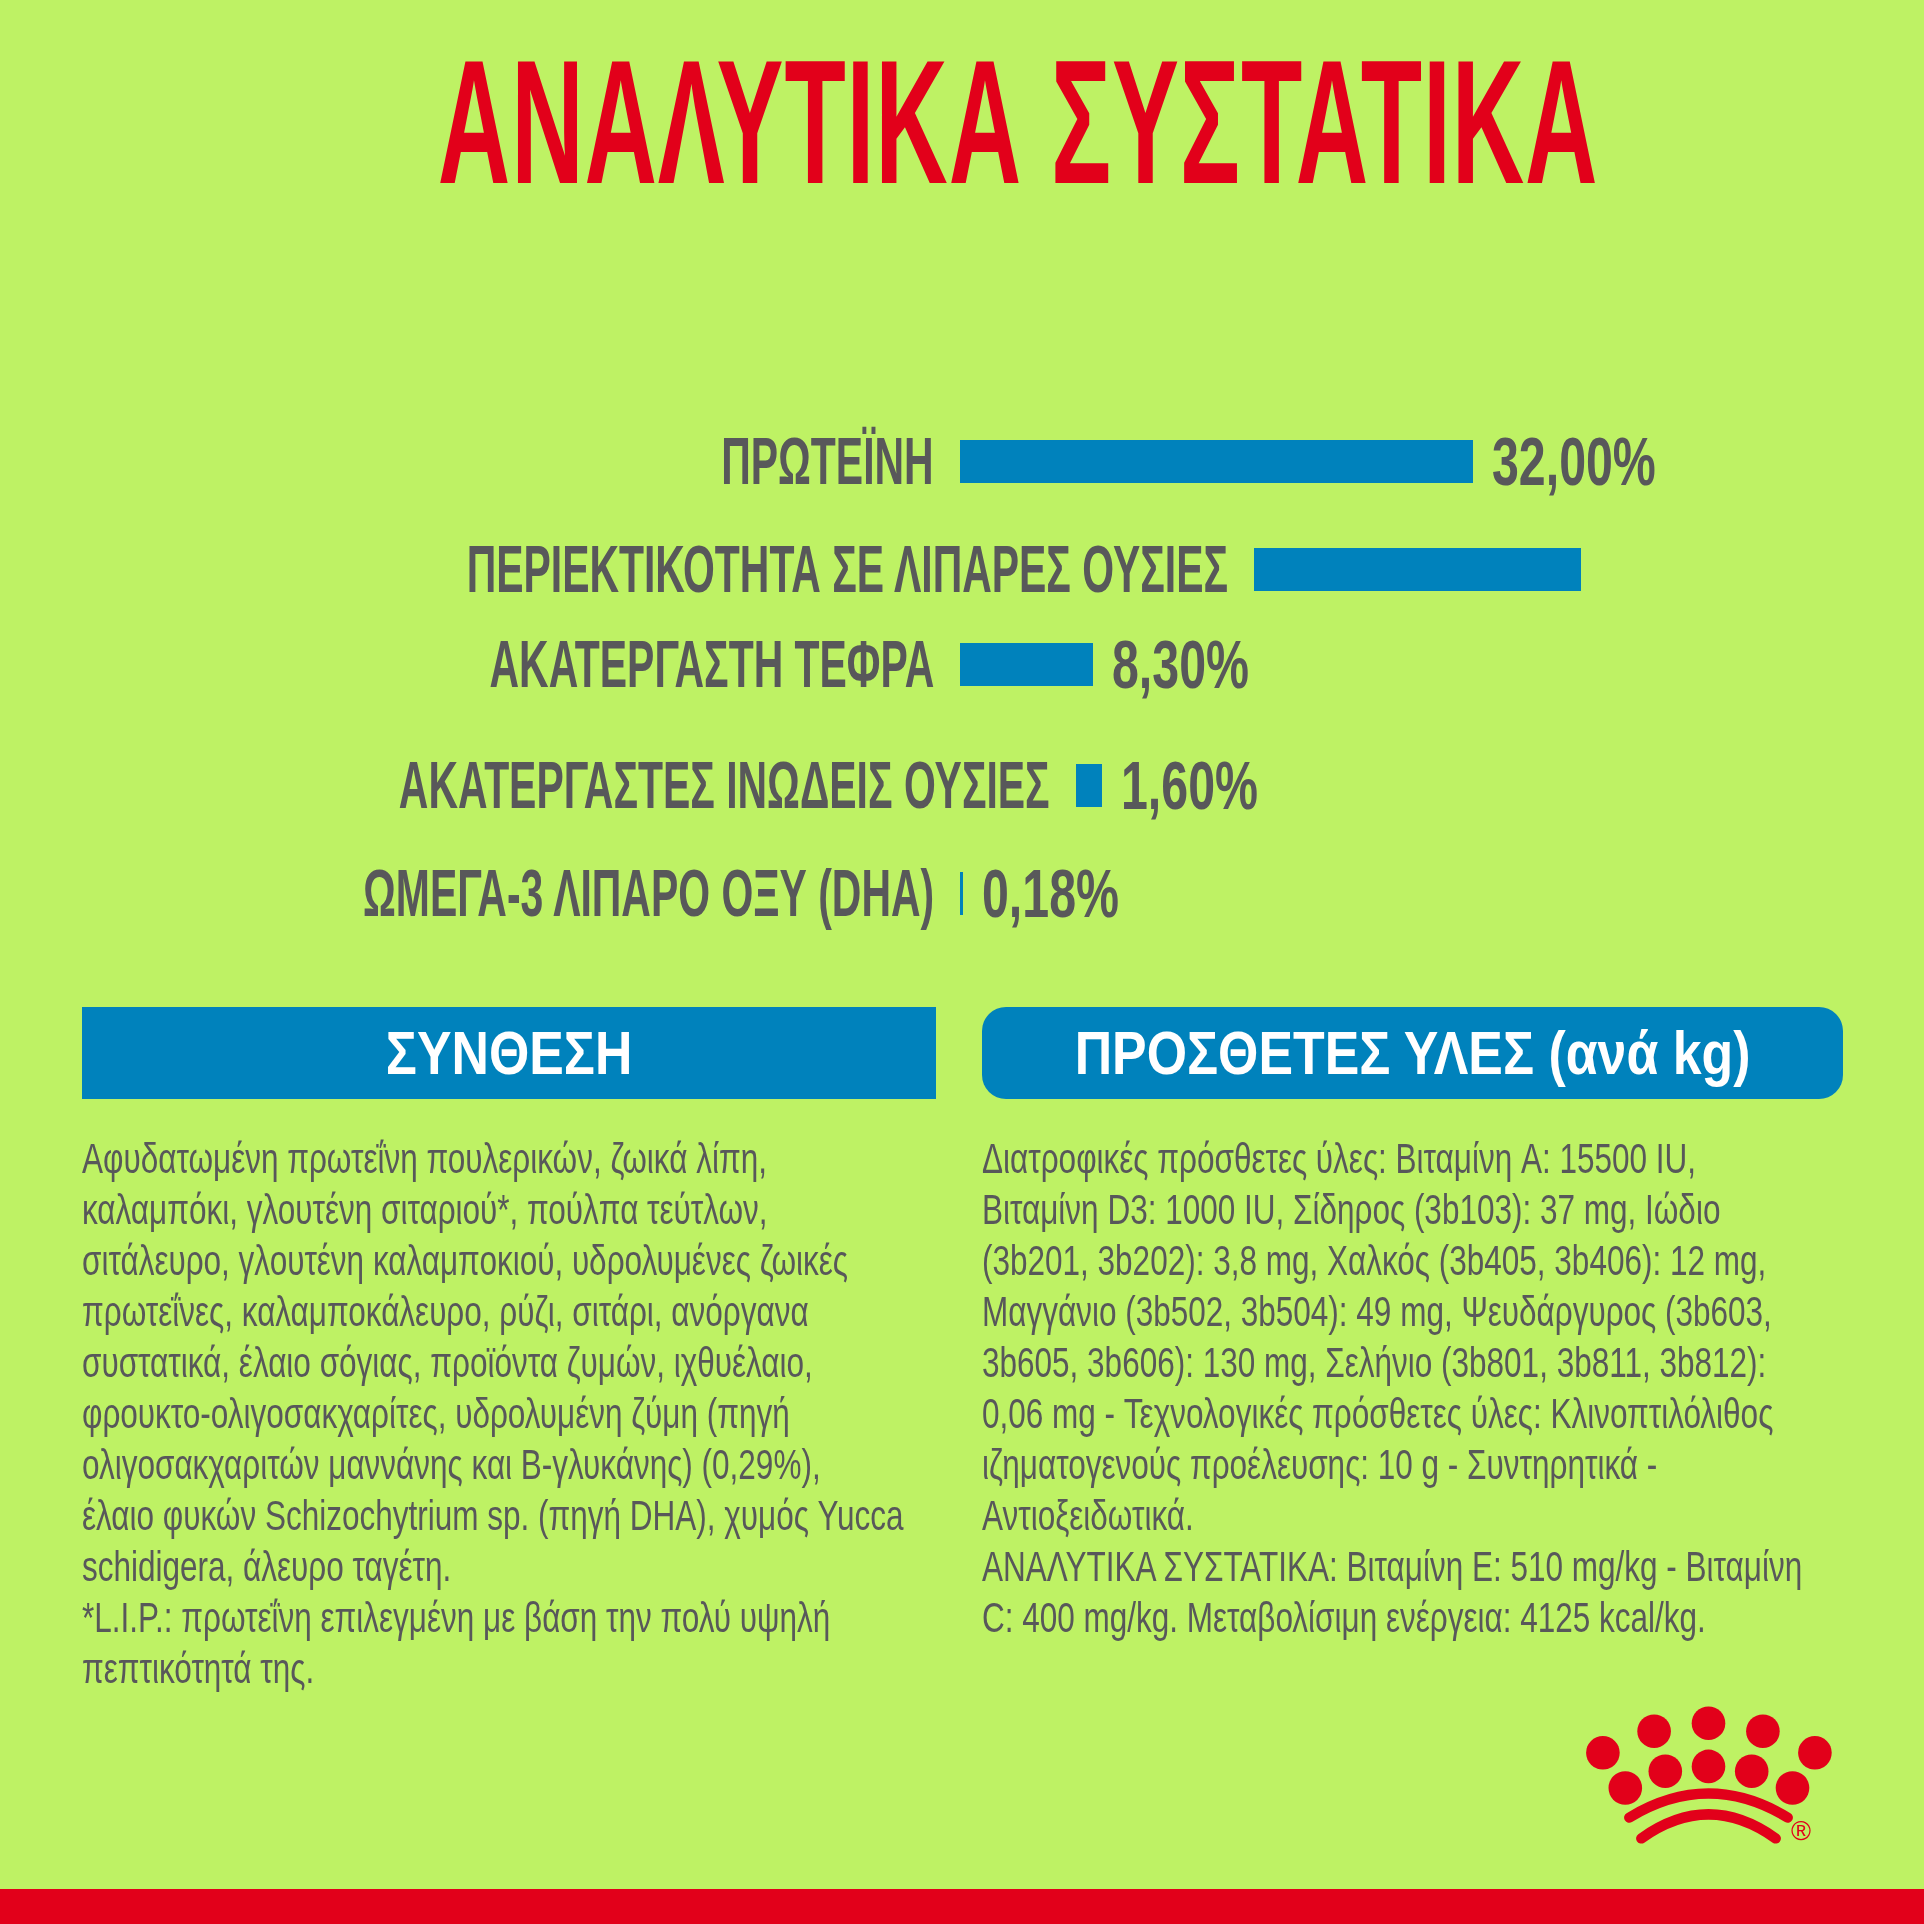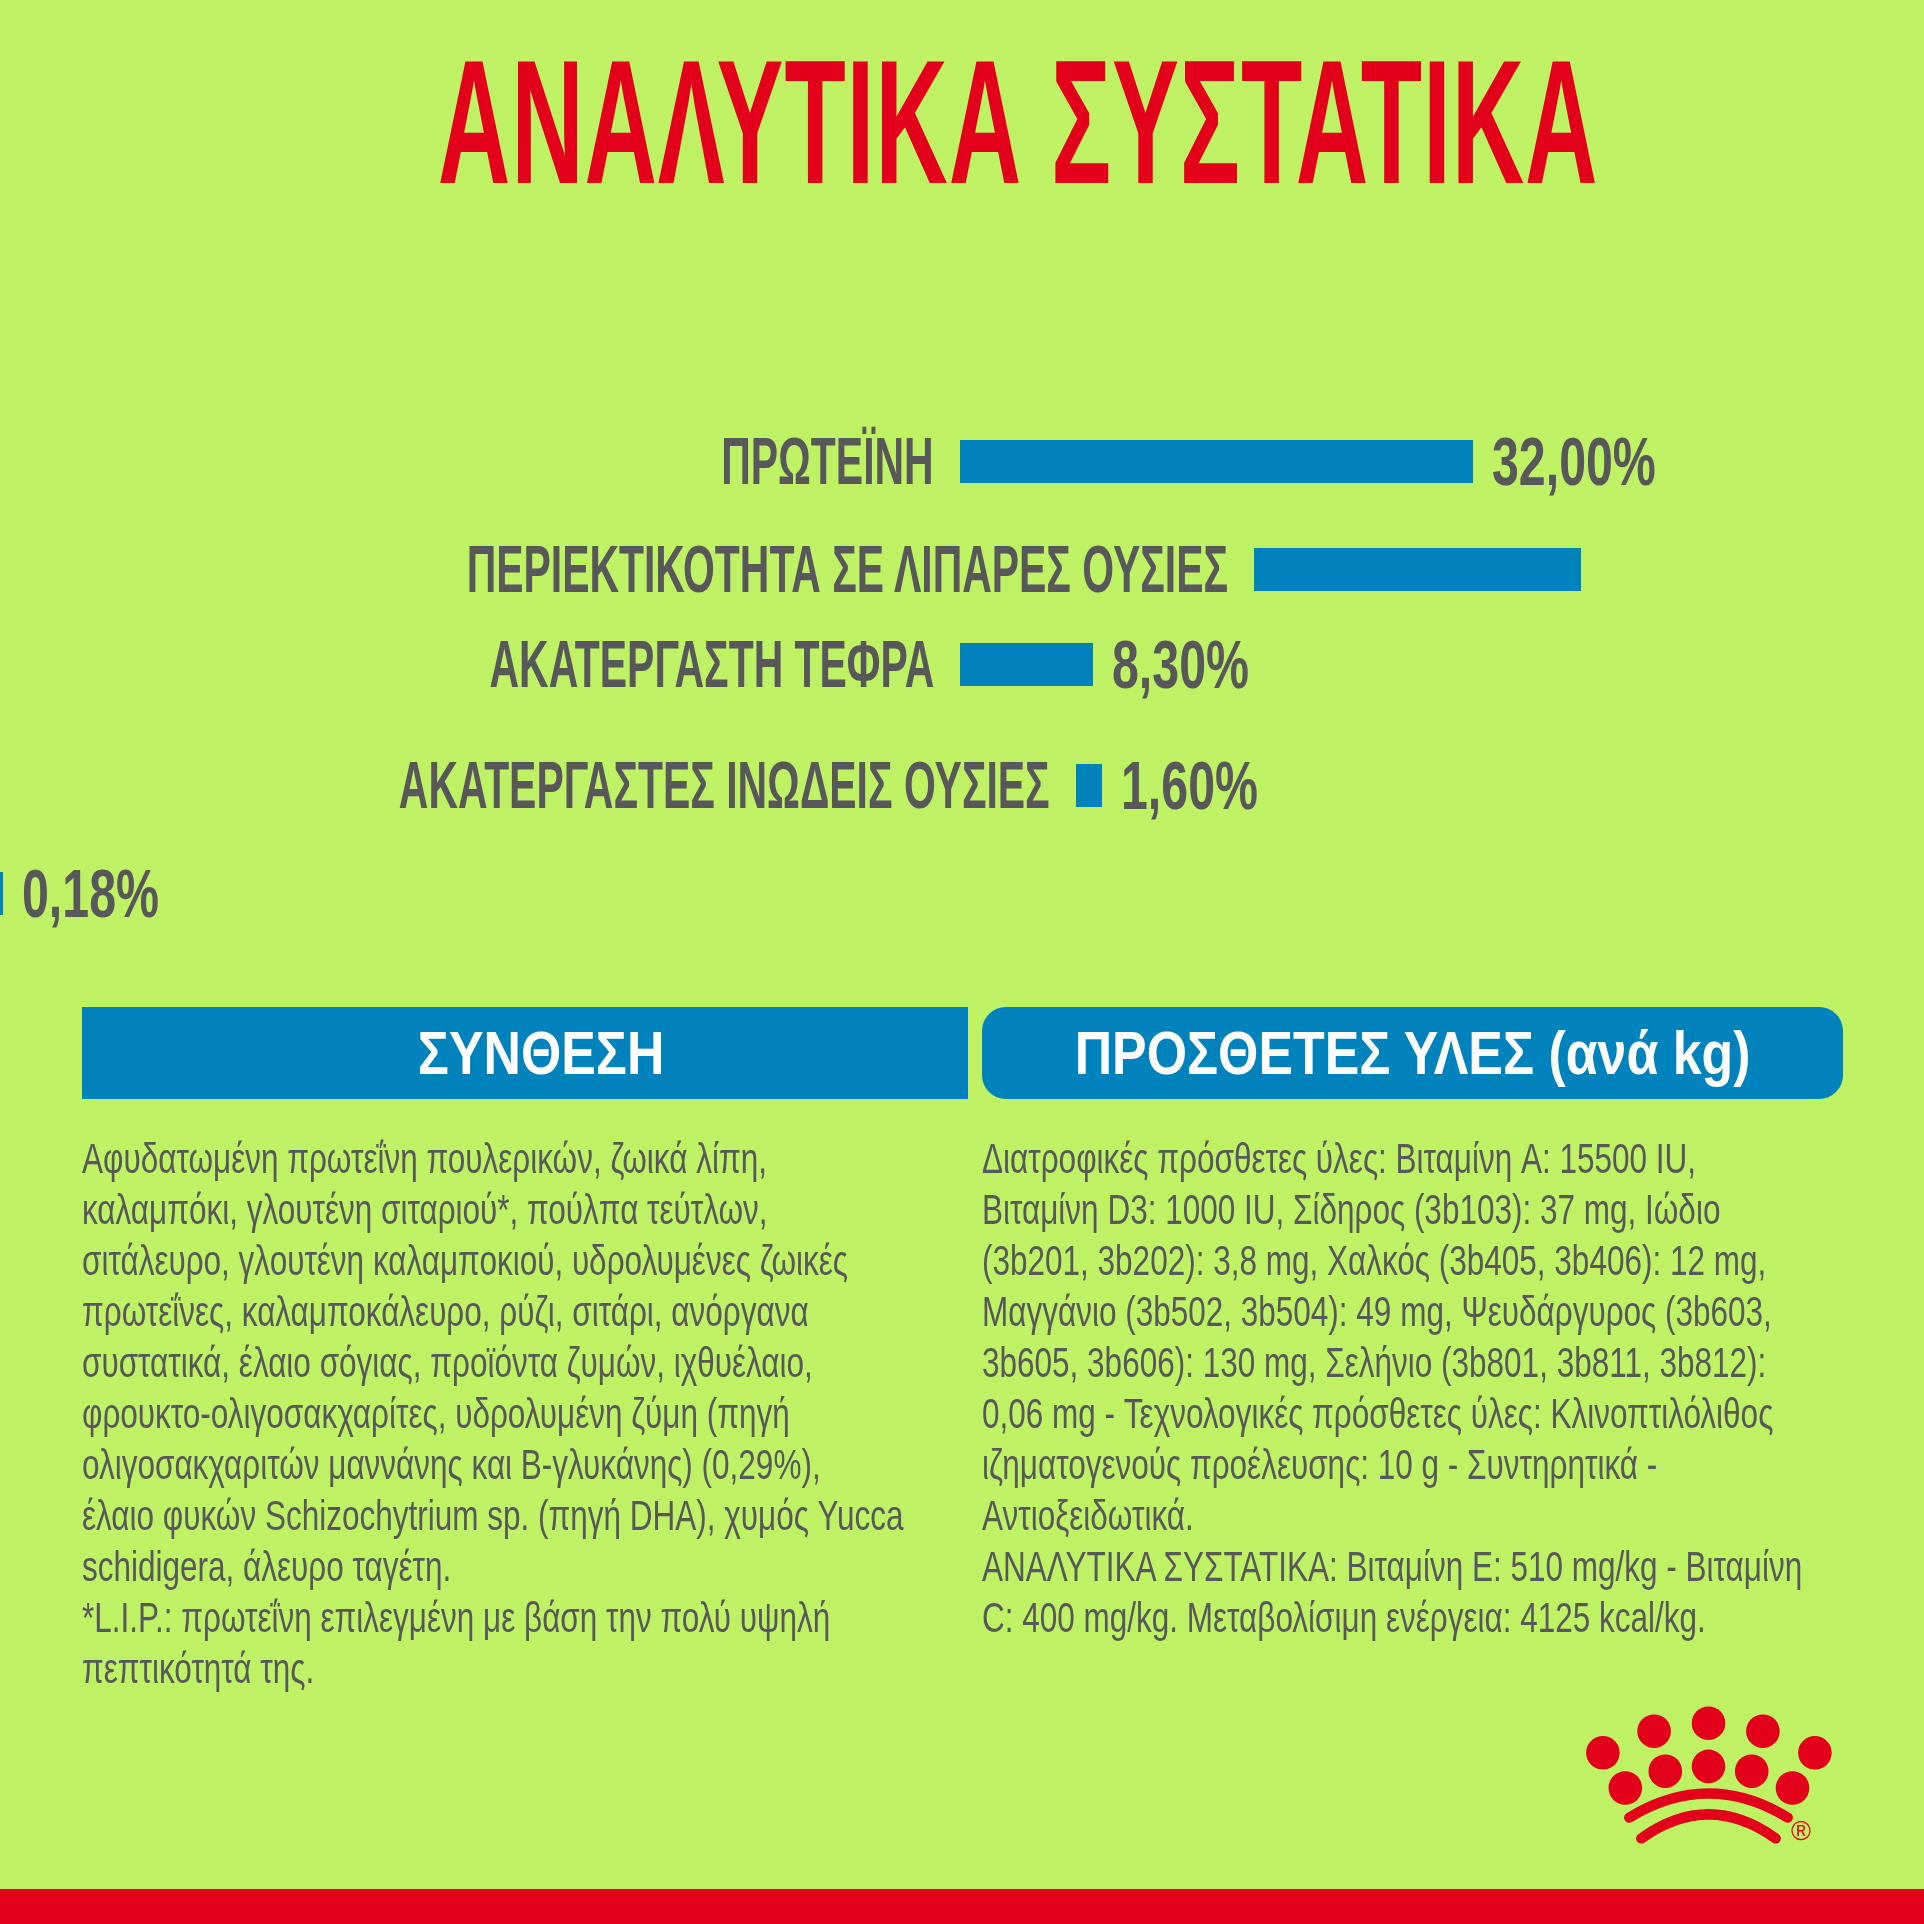--- a/index.html
+++ b/index.html
@@ -77,21 +77,21 @@
   
   .section-header {
     position: absolute;
     top: 1007px;
     height: 92px;
     background: #0082BC;
     display: flex;
     align-items: center;
     justify-content: center;
   }
-  .section-header.left  { left: 82px;  width: 854px; padding-left: 32px; }
+  .section-header.left  { left: 82px;  width: 854px; }
   .section-header.right { left: 982px; width: 861px; border-radius: 24px; }
   .section-header .squeeze {
     display: inline-block;
     font-size: 61px;
     font-weight: 700;
     color: #ffffff;
     transform: scaleX(0.85);
     transform-origin: center center;
     white-space: nowrap;
   }
@@ -170,20 +170,23 @@
       <div class="chart-label-cell">
         <span class="squeeze">ΑΚΑΤΕΡΓΑΣΤΕΣ ΙΝΩΔΕΙΣ ΟΥΣΙΕΣ</span>
       </div>
       <div class="chart-bar" style="width: 26px; background: rgb(0, 130, 188);"></div>
       <div class="chart-value-cell">
         <span class="squeeze">1,60%</span>
       </div>
     </div>
 
     <div class="chart-row" style="top:845px">
+      <div class="chart-label-cell">
+        <span class="squeeze">ΩΜΕΓΑ-3 ΛΙΠΑΡΟ ΟΞΥ (DHA)</span>
+      </div>
       <div class="chart-bar" style="width: 3.2px; background: rgb(0, 130, 188);"></div>
       <div class="chart-value-cell">
         <span class="squeeze">0,18%</span>
       </div>
     </div>
 
   </div>
 
   <div class="section-header left">
     <span class="squeeze">ΣΥΝΘΕΣΗ</span>

